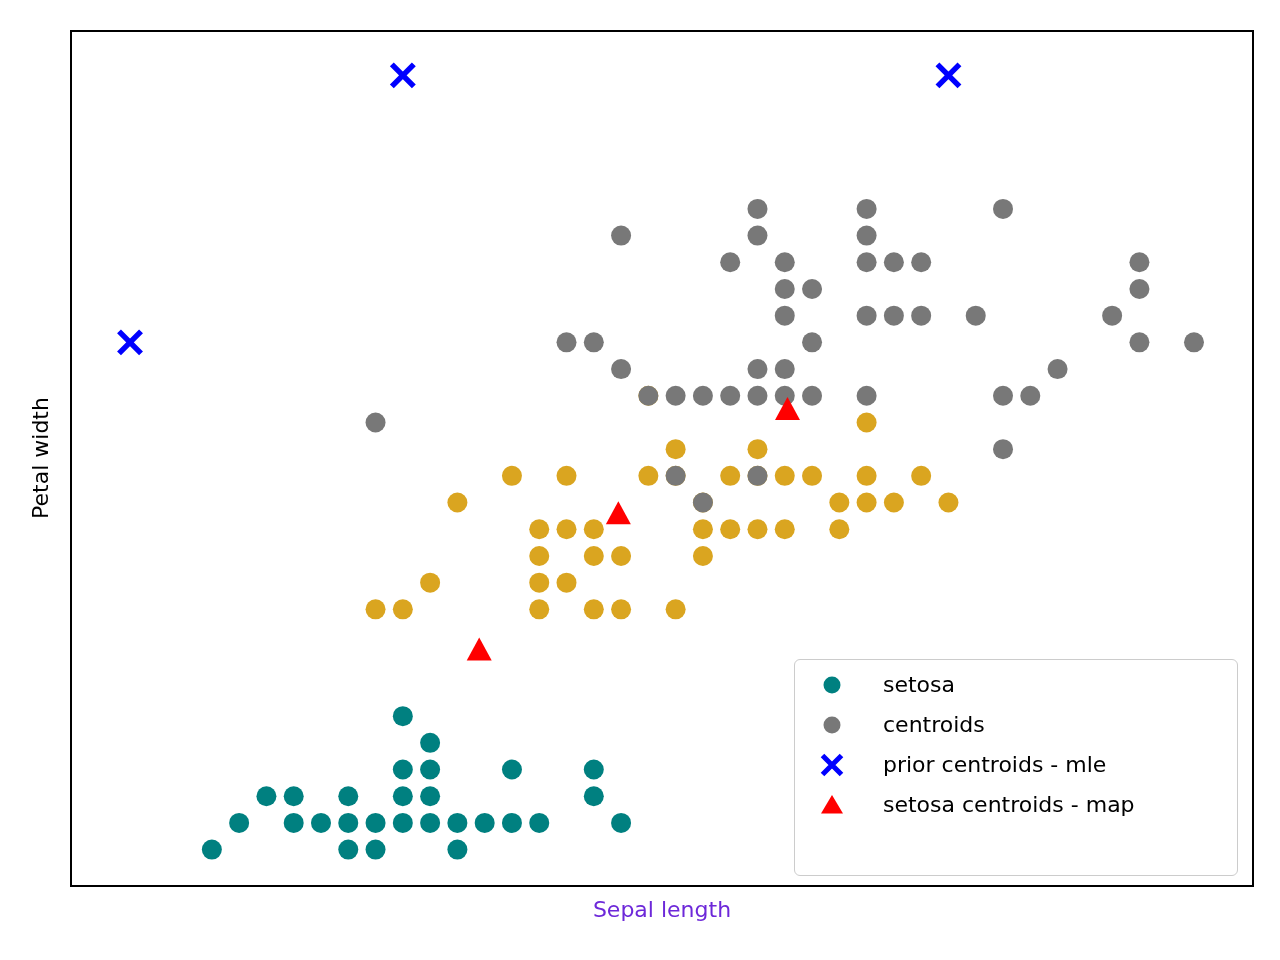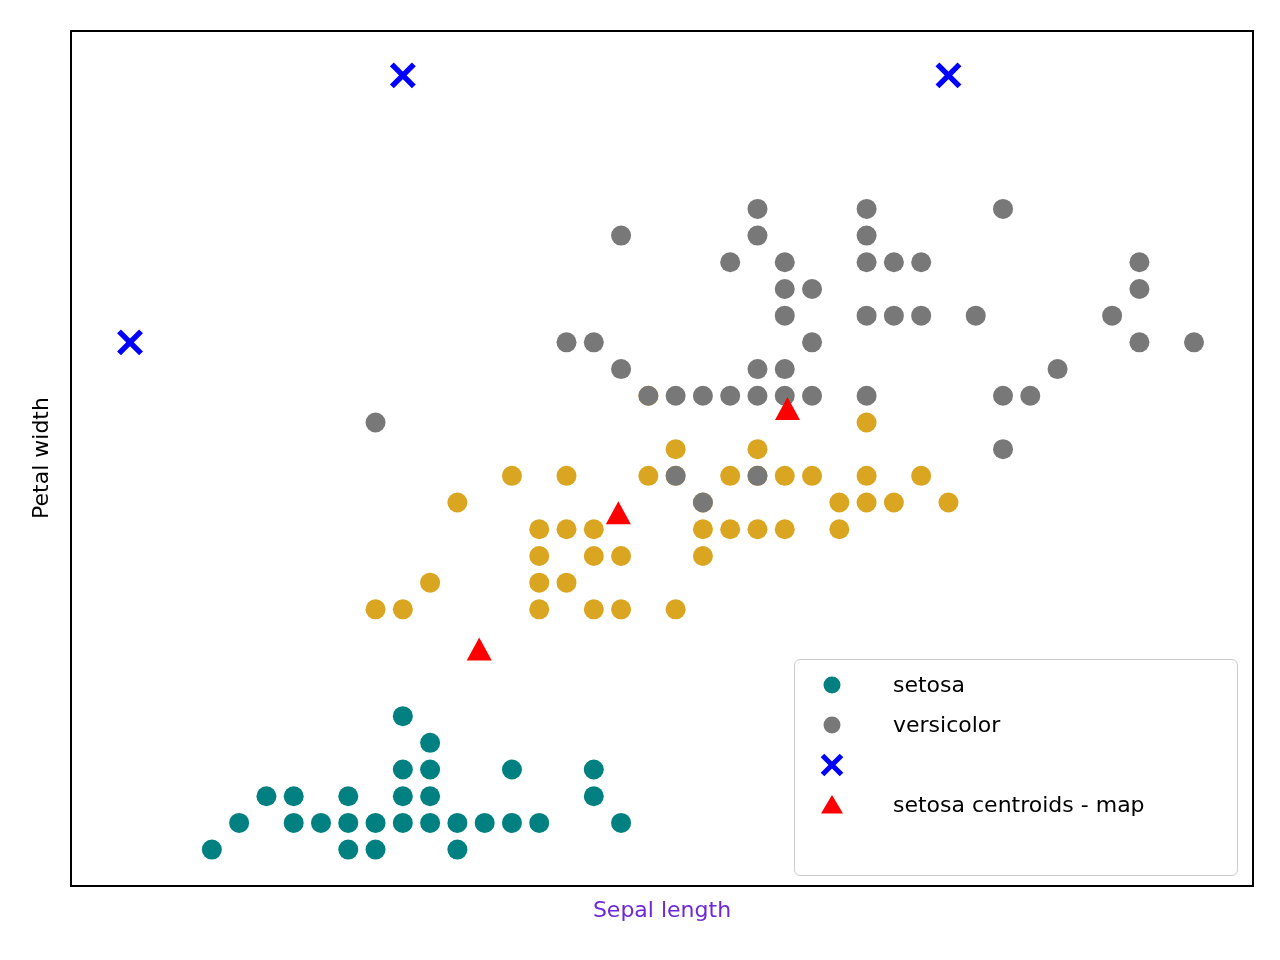--- a/index.html
+++ b/index.html
@@ -10,21 +10,21 @@
   #plot-svg{position:absolute;left:0;top:0;width:1280px;height:960px;}
   .xlabel{position:absolute;left:70px;top:897px;width:1184px;text-align:center;
           font-size:22px;color:#6d28d9;}
   .ylabel{position:absolute;left:40px;top:458px;transform:translate(-50%,-50%) rotate(-90deg);
           white-space:nowrap;font-size:22px;color:#000;}
   .legend{position:absolute;left:794px;top:659px;width:444px;height:217px;
           box-sizing:border-box;border:1.5px solid #cccccc;border-radius:6px;
           background:rgba(255,255,255,0.9);padding-top:5px;}
   .legend-row{display:flex;align-items:center;height:40px;padding-left:10px;}
   .legend-row svg{flex:0 0 56px;height:36px;}
-  .legend-label{margin-left:32px;font-size:22px;line-height:40px;white-space:nowrap;}
+  .legend-label{margin-left:22px;font-size:22px;line-height:40px;white-space:nowrap;}
 </style>
 </head>
 <body>
 
 <div class="plot-frame"></div>
 
 <svg id="plot-svg" xmlns="http://www.w3.org/2000/svg">
     <circle cx="211.86175115207374" cy="849.6230529595016" r="10" fill="#008080"></circle>
     <circle cx="348.2672811059908" cy="849.6230529595016" r="10" fill="#008080"></circle>
     <circle cx="375.5483870967744" cy="849.6230529595016" r="10" fill="#008080"></circle>
@@ -154,26 +154,27 @@
     <div class="legend-row">
       <svg width="56" height="36">
         <circle cx="27" cy="18" r="8.5" fill="#008080"></circle>
       </svg>
       <span class="legend-label">setosa</span>
     </div>
     <div class="legend-row">
       <svg width="56" height="36">
         <circle cx="27" cy="18" r="8.5" fill="#787878"></circle>
       </svg>
-      <span class="legend-label">versicolor</span>
+      <span class="legend-label">centroids</span>
     </div>
     <div class="legend-row">
       <svg width="56" height="36">
         <path d="M17.5 8.5 L36.5 27.5 M36.5 8.5 L17.5 27.5" stroke="#0000ff" stroke-width="5" fill="none" stroke-linecap="butt"></path>
       </svg>
+      <span class="legend-label">prior centroids - mle</span>
     </div>
     <div class="legend-row">
       <svg width="56" height="36">
         <polygon points="27,8 38,26.5 16,26.5" fill="#ff0000"></polygon>
       </svg>
       <span class="legend-label">setosa centroids - map</span>
     </div>
   </div>
 
 </body></html>

